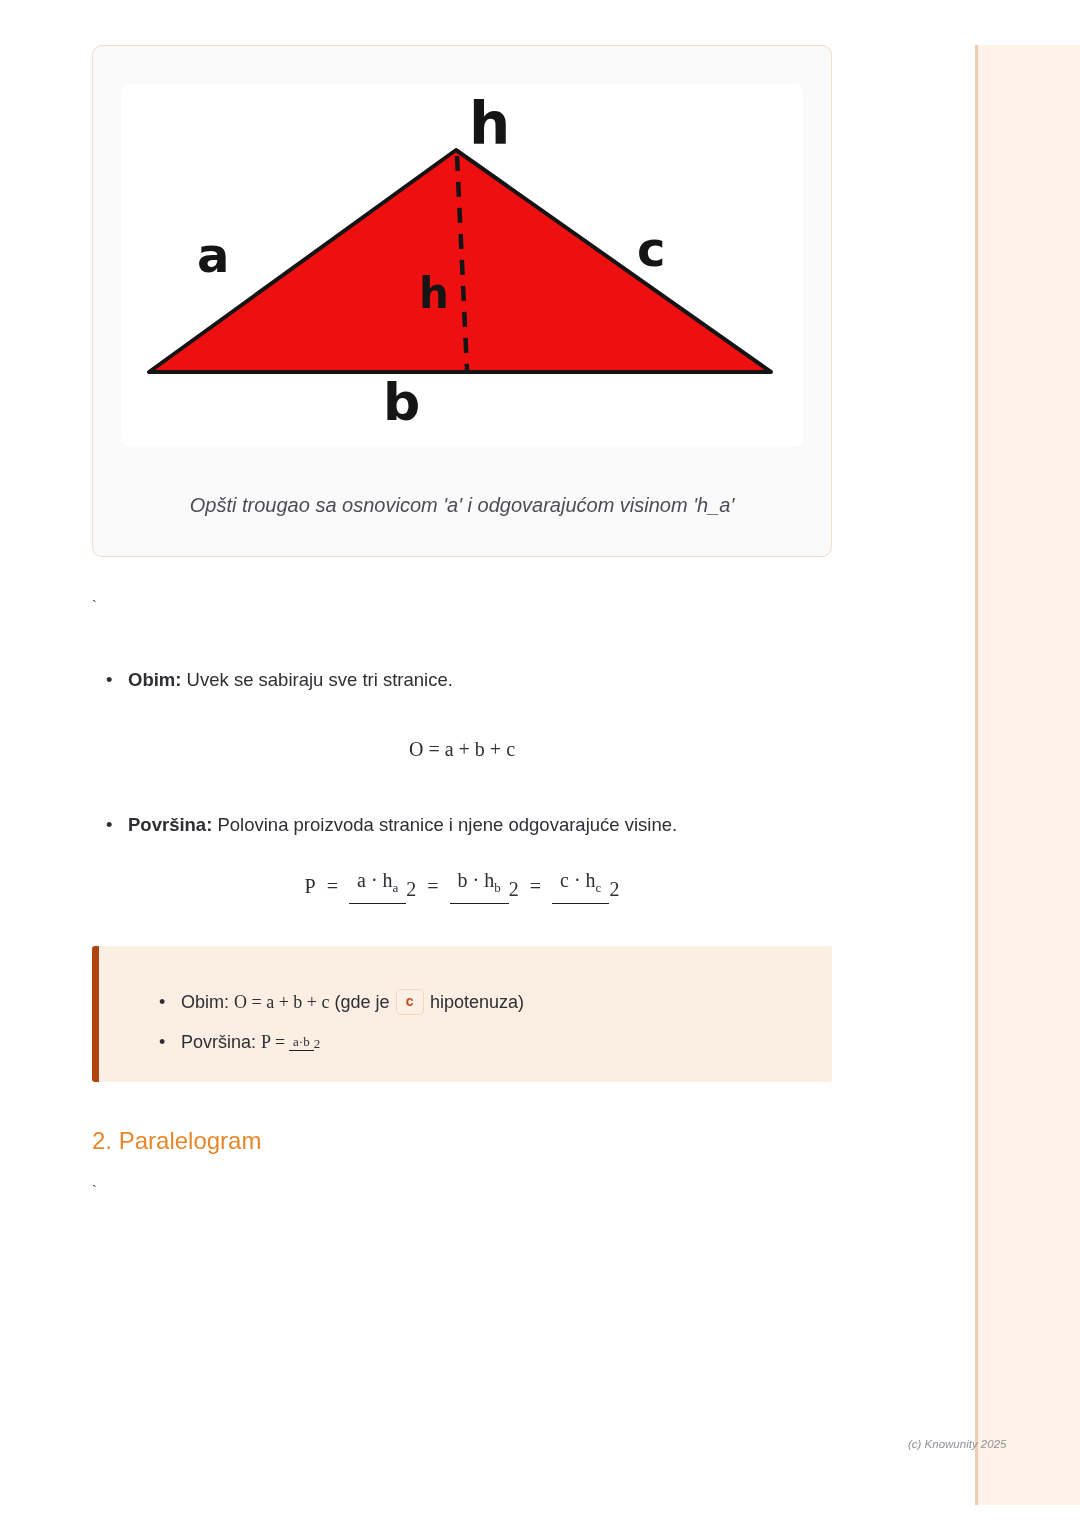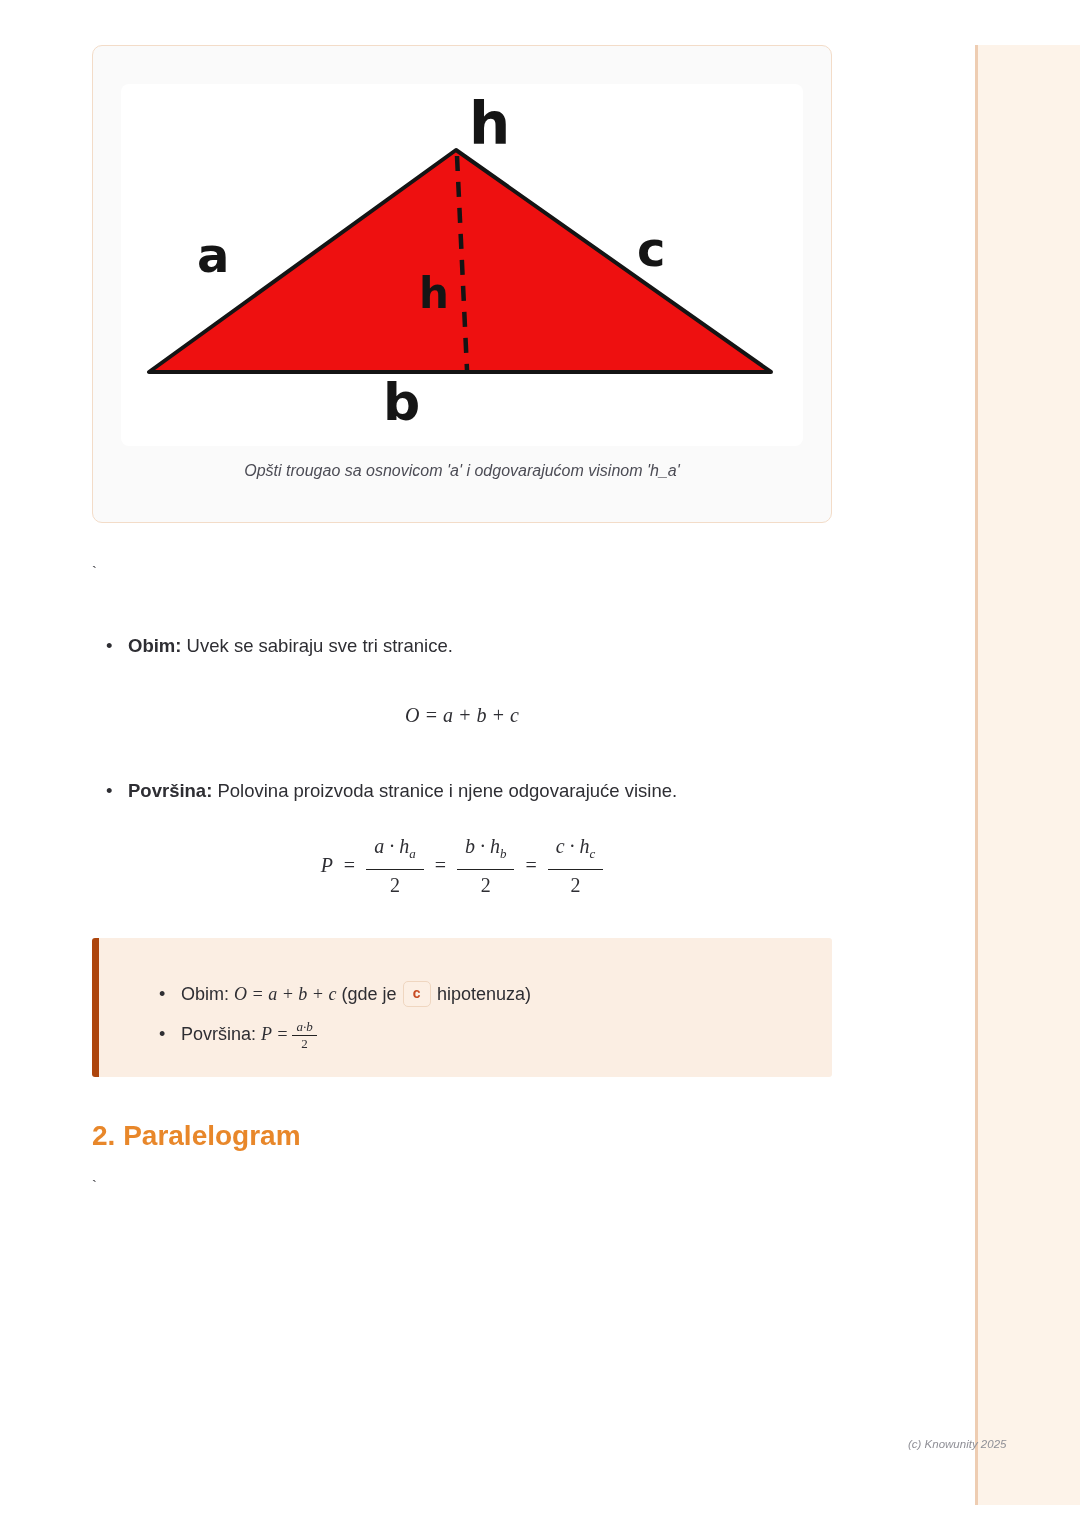--- a/index.html
+++ b/index.html
@@ -15,44 +15,44 @@
   }
   .content{position:absolute;left:92px;top:0;width:740px;}
 
   
   .figure-card{
     margin-top:45px;background:#fafafa;border:1px solid #f3dcc8;border-radius:10px;
     padding:38px 28px 40px 28px;
   }
   .figure-inner{background:#ffffff;border-radius:8px;height:362px;overflow:hidden;}
   .figure-caption{
-    text-align:center;font-style:italic;color:#4c4c55;font-size:16px;
-    margin-top:14px;line-height:22px;
+    text-align:center;font-style:italic;color:#4c4c55;font-size:20px;
+    margin-top:48px;line-height:22px;
   }
 
   .tick{font-size:15px;color:#3a3a40;}
   .tick-1{margin-top:40px;}
   .tick-2{margin-top:26px;}
 
   .bullet{display:flex;margin-left:14px;font-size:18.5px;line-height:28px;}
   .bullet-1{margin-top:52px;}
   .bullet-2{margin-top:50px;}
   .bullet .dot{width:22px;flex:none;color:#2e2e33;}
   .bold{font-weight:bold;}
 
-  .m{font-family:"Liberation Serif",serif;font-style:italic;}
+  .m{font-family:"Liberation Serif",serif;}
   .formula-center{text-align:center;}
   .perimeter-formula{margin-top:44px;font-size:20px;}
 
   .area-formula{
     margin-top:30px;display:flex;justify-content:center;align-items:center;
     font-size:20px;
   }
   .area-formula .eq{margin:0 11px;font-style:normal;font-family:"Liberation Serif",serif;}
-  .frac{display:inline-flex;flex-direction:column;align-items:center;vertical-align:middle;}
+  .frac{display:inline-flex;flex-direction:row;align-items:center;vertical-align:middle;}
   .frac .num{border-bottom:1.6px solid #222;padding:0 8px 4px 8px;line-height:22px;}
   .frac .den{padding-top:4px;line-height:22px;font-style:normal;font-family:"Liberation Serif",serif;}
   .frac sub{font-size:13px;}
 
   
   .callout{
     margin-top:42px;background:var(--callout-bg);
     border-left:7px solid var(--callout-border);border-radius:3px;
     padding:30px 32px 26px 36px;font-size:18.5px;line-height:33px;
   }
@@ -62,21 +62,21 @@
     display:inline-block;background:var(--chip-bg);border:1px solid var(--chip-border);
     border-radius:5px;padding:0 9px;margin:0 6px;line-height:24px;
     font-family:"Liberation Mono",monospace;font-size:14px;font-weight:bold;
     color:var(--chip-text);vertical-align:2px;
   }
   .smallfrac{font-size:13px;vertical-align:middle;margin-left:4px;}
   .smallfrac .num{padding:0 4px 1px 4px;line-height:14px;border-bottom:1.2px solid #222;}
   .smallfrac .den{padding-top:1px;line-height:14px;}
 
   .section-heading{
-    margin-top:44px;color:var(--accent);font-size:28px;font-weight:bold;line-height:30px;
+    margin-top:44px;color:var(--accent);font-size:24px;font-weight:normal;line-height:30px;
   }
   .section-para{margin-top:22px;font-size:18.5px;line-height:28px;}
 
   
   .side-strip{
     position:absolute;left:975px;top:45px;width:105px;height:1460px;
     background:var(--strip-bg);border-left:3px solid var(--strip-line);
   }
   .footer-note{
     position:absolute;left:908px;top:1438px;font-size:11.5px;color:#8f8f96;z-index:2;font-style:italic;

